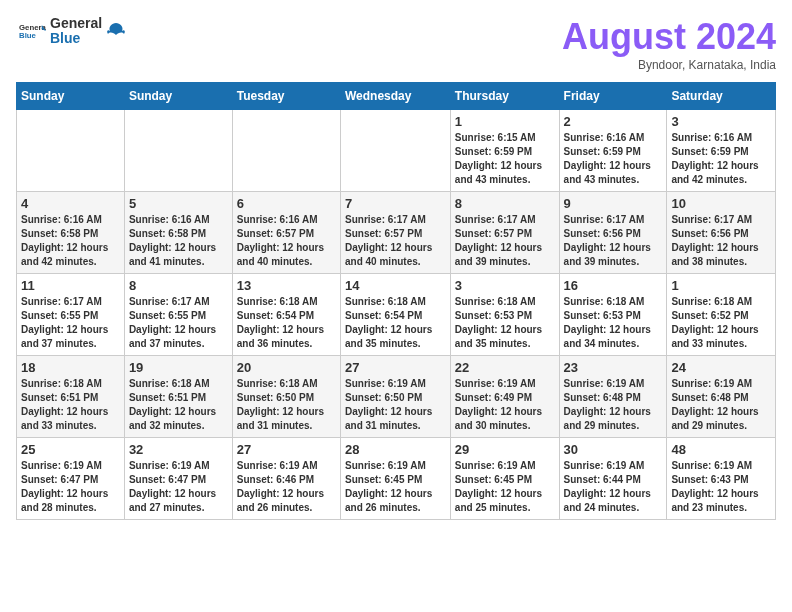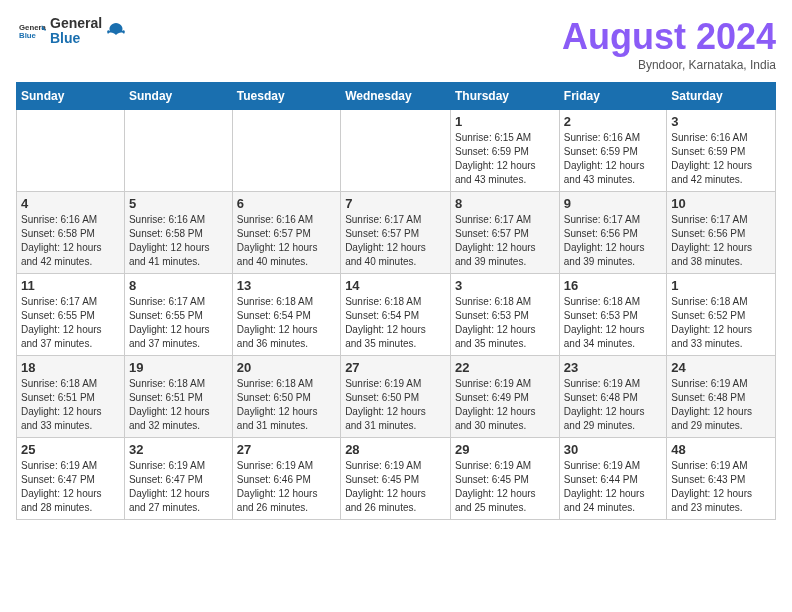--- a/index.html
+++ b/index.html
@@ -65,20 +65,21 @@
     .day-num {
       font-weight: bold;
       font-size: 13px;
       margin-bottom: 2px;
       color: #333;
     }
     .day-info {
       font-size: 10px;
       color: #333;
       line-height: 1.4;
+      font-weight: bold;
     }
     .empty-cell {
       background: #fff !important;
     }
   </style>
 </head>
 <body>
 
 <div class="header-area">
   <div class="logo-wrapper">

